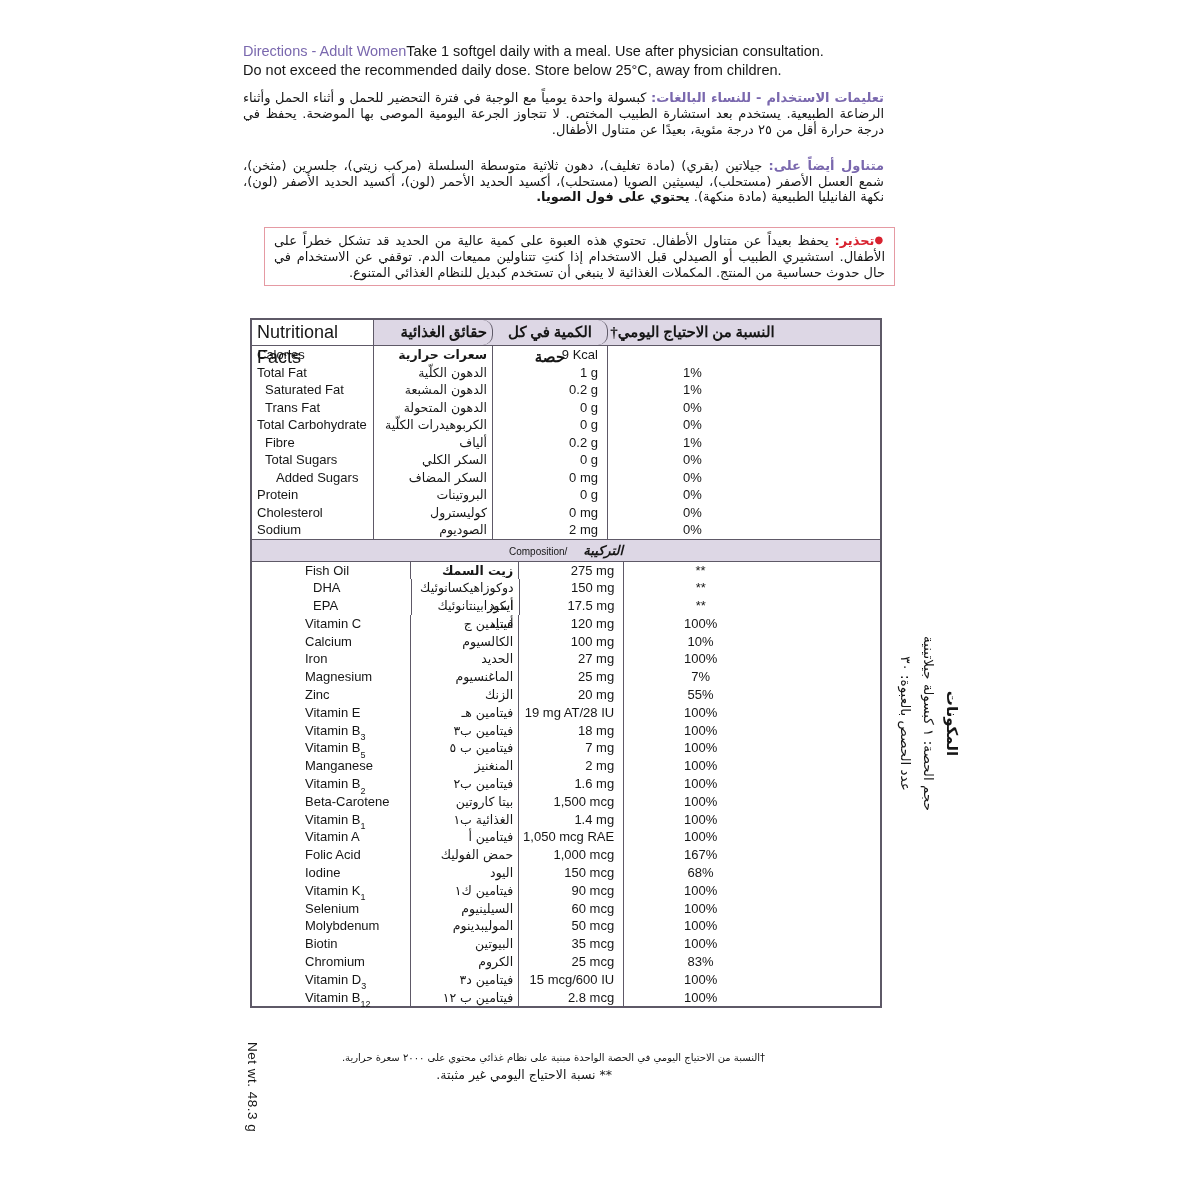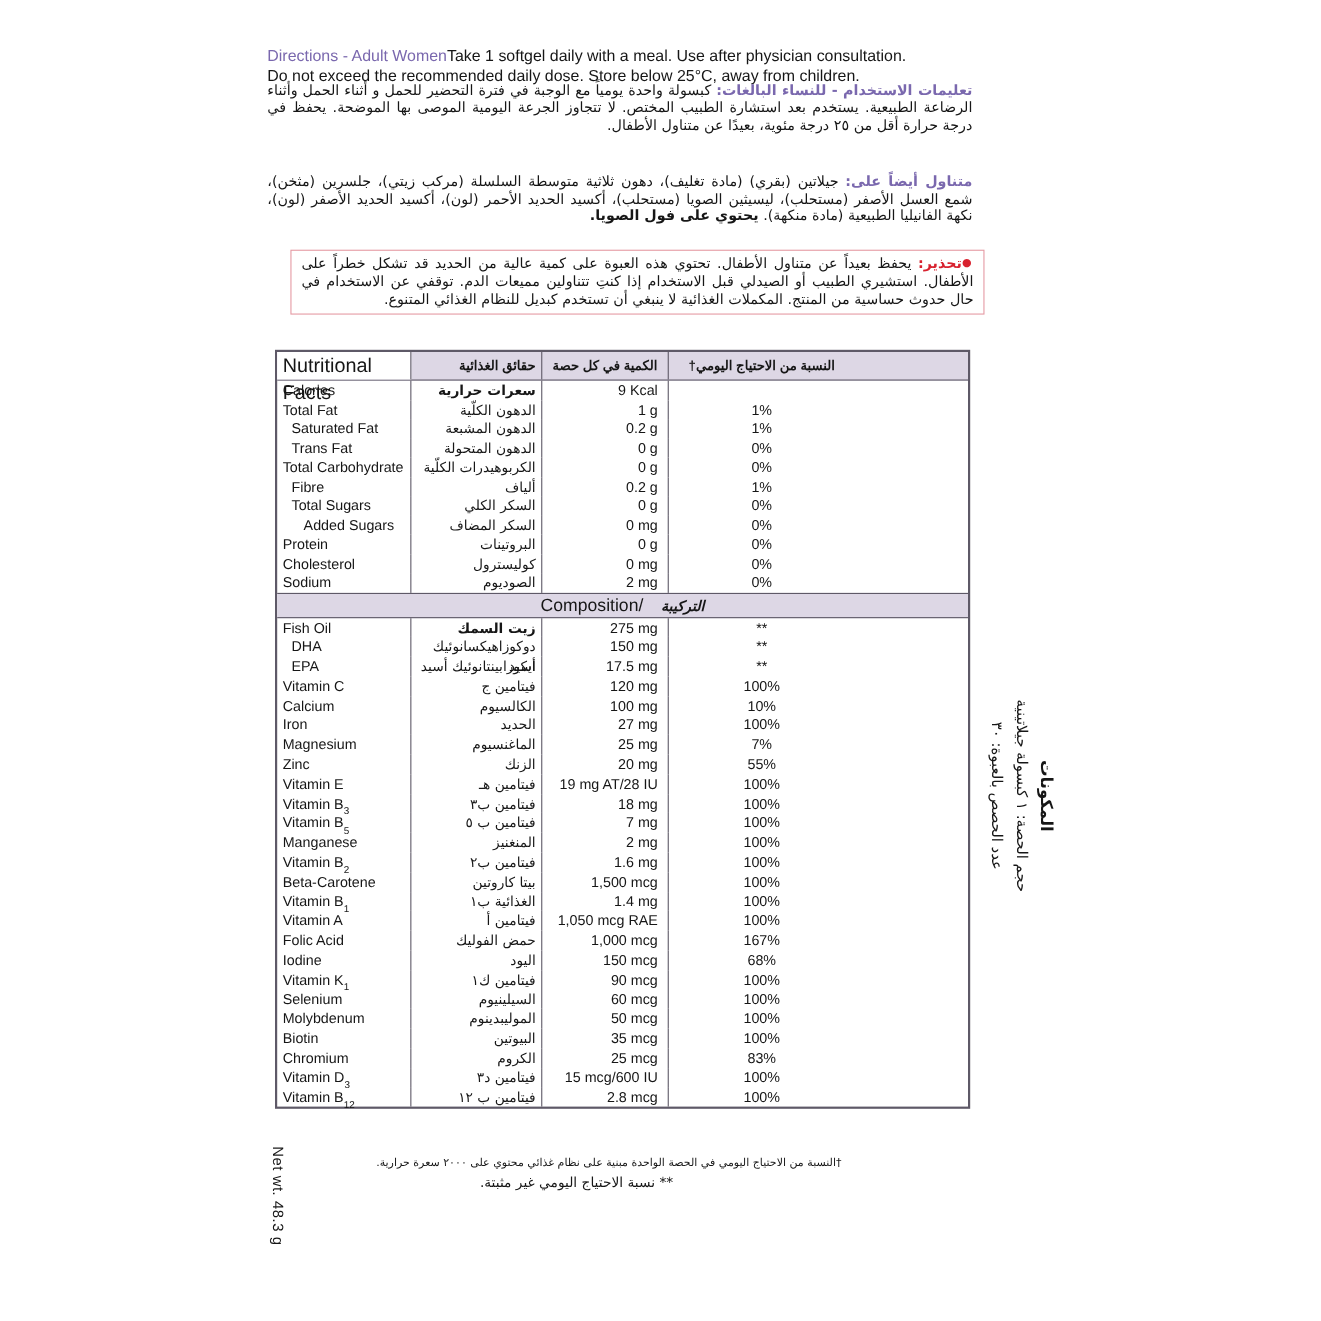--- a/index.html
+++ b/index.html
@@ -17,21 +17,21 @@
   }
   .abs{position:absolute;}
   .purple{color:var(--purple);font-weight:bold;}
   .ar{direction:rtl;font-family:"DejaVu Sans",sans-serif;}
 
   
   #directions{left:243px;top:42px;width:648px;font-size:14.5px;line-height:19px;}
   #directions .purple{font-weight:normal;}
 
   
-  #ar-directions{left:243px;top:75px;width:641px;font-size:13px;line-height:16px;text-align:justify;}
+  #ar-directions{left:243px;top:90px;width:641px;font-size:13px;line-height:16px;text-align:justify;}
   #ar-contains{left:243px;top:158px;width:641px;font-size:13px;line-height:15.5px;text-align:justify;}
   .ar .lbl{color:var(--purple);font-weight:bold;}
   .ar .bold{font-weight:bold;}
 
   
   #warning{left:264px;top:227px;width:611px;border:1px solid var(--wborder);
     padding:4px 9px 5px 9px;font-size:13px;line-height:15.8px;text-align:justify;}
   #warning .wdot{color:var(--red);font-size:10px;vertical-align:2px;}
   #warning .wlbl{color:var(--red);font-weight:bold;}
 
@@ -39,32 +39,32 @@
   #ntable{left:250px;top:318px;width:632px;border:2px solid var(--bc);box-sizing:border-box;font-size:13px;}
   .trow,.t-head{display:flex;}
   .cell{box-sizing:border-box;}
   .c1{width:122px;border-right:1px solid var(--bc);padding-left:5px;}
   .c2{width:119px;border-right:1px solid var(--bc);direction:rtl;text-align:right;
       padding-right:5px;font-family:"DejaVu Sans",sans-serif;font-size:12.5px;}
   .c3{width:115px;border-right:1px solid var(--bc);text-align:right;padding-right:9px;}
   .c4{width:272px;text-align:center;padding-right:103px;}
   .t-head{height:25px;line-height:25px;background:var(--lav);border-bottom:1px solid var(--bc);}
   .t-head .c1{background:#ffffff;font-size:18px;}
-  .t-head .c2,.t-head .c3,.t-head .c4{font-weight:bold;font-family:Liberation Sans, sans-serif;font-size:12px;}
+  .t-head .c2,.t-head .c3,.t-head .c4{font-weight:bold;font-family:Liberation Serif, serif;font-size:15px;border-radius:10px;}
   .t-head .c3,.t-head .c4{text-align:center;direction:rtl;padding-right:0;}
   .t-head .c4{padding-right:103px;}
   .n-row{height:17.5px;line-height:17.5px;}
-  .c-row{height:17.8px;line-height:17.8px;}
+  .c-row{height:17.8px;line-height:17.8px;margin-left:48px;}
   .ind1{padding-left:13px;}
   .ind2{padding-left:24px;}
   .b{font-weight:bold;}
   sub{font-size:9px;line-height:0;position:relative;top:2px;}
   .t-comp{height:21px;line-height:21px;background:var(--lav);text-align:center;
     border-top:1px solid var(--bc);border-bottom:1px solid var(--bc);}
-  .comp-en{font-size:16px;margin-top:48px;}
+  .comp-en{font-size:10px;margin-top:48px;}
   .comp-ar{font-family:"DejaVu Sans",sans-serif;font-weight:bold;font-size:13px;margin-left:16px;font-style:italic;}
 
   
   #footnote1{left:243px;top:1049px;width:522px;font-size:10px;line-height:17px;text-align:right;}
   #footnote2{left:243px;top:1066px;width:369px;font-size:12.5px;line-height:17px;text-align:right;}
 
   
   #netwt{left:245px;top:1042px;writing-mode:vertical-rl;font-size:13.5px;letter-spacing:0.5px;}
 
   

